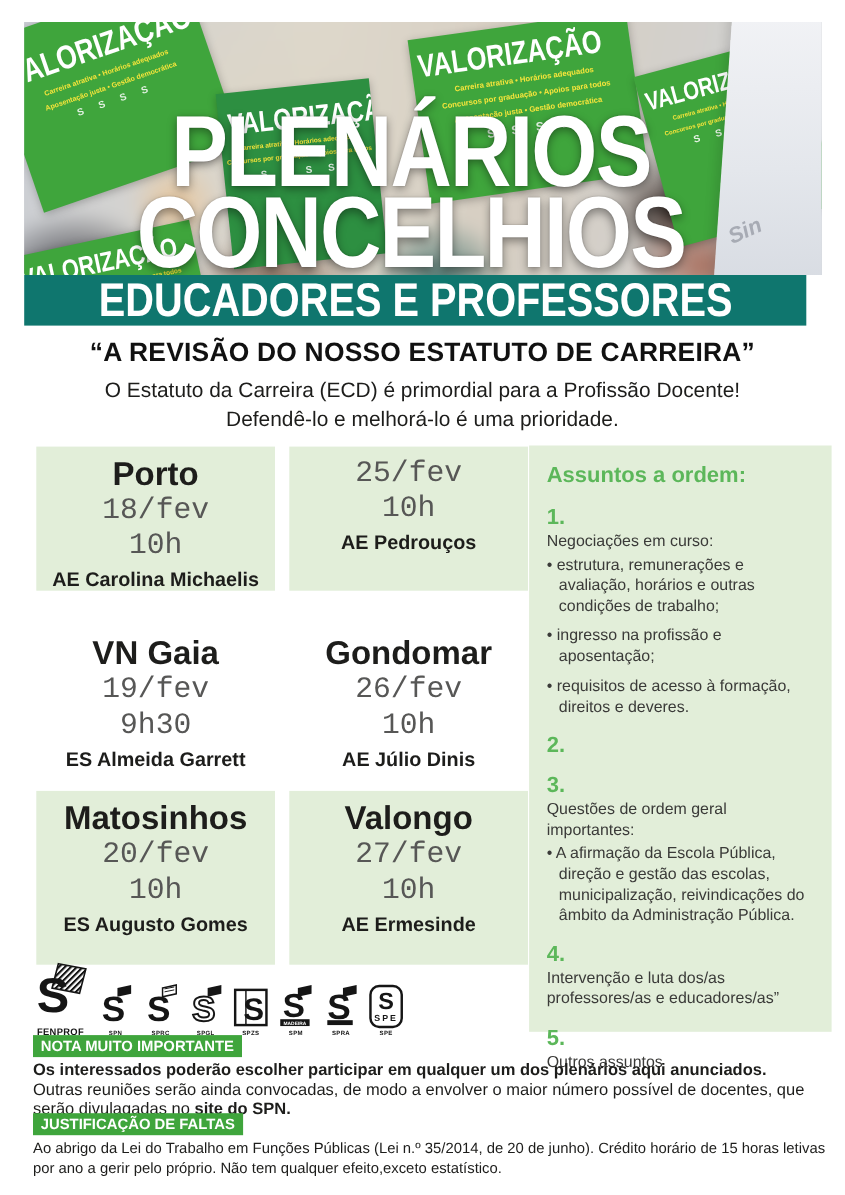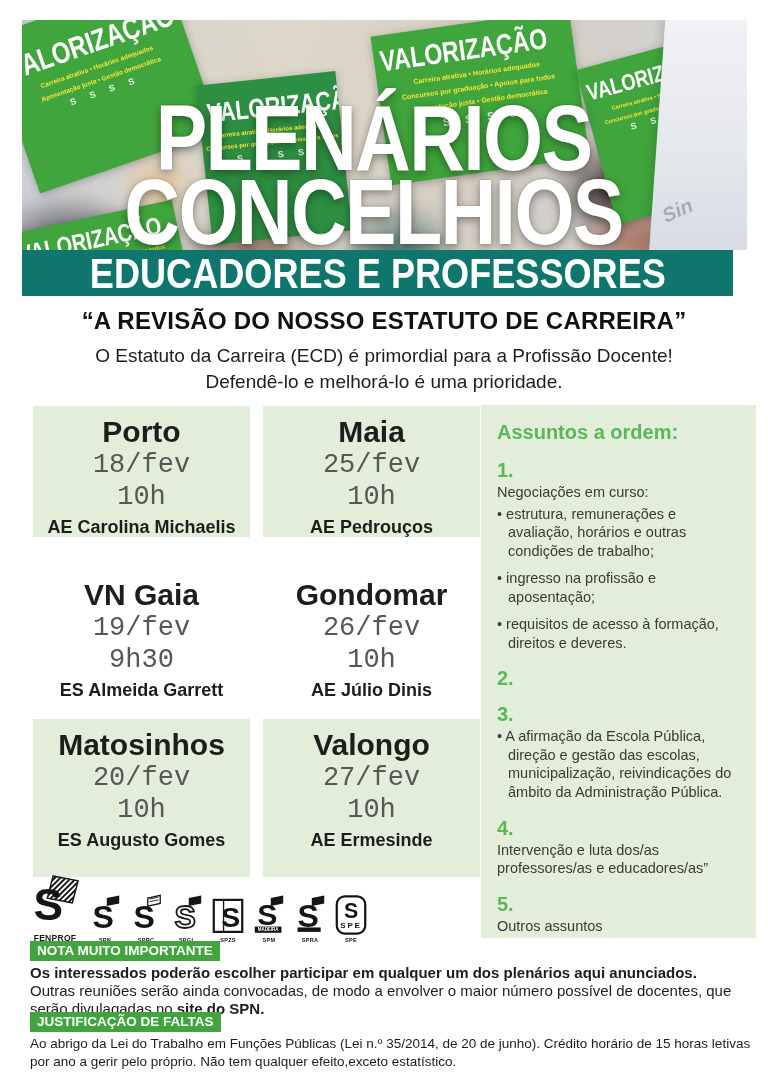--- a/index.html
+++ b/index.html
@@ -154,21 +154,20 @@
   </div>
 
   <div class="srow srow-1">
     <div class="card">
       <div class="city">Porto</div>
       <div class="when">18/fev</div>
       <div class="when">10h</div>
       <div class="venue">AE Carolina Michaelis</div>
     </div>
     <div class="card">
-      <div class="city">Maia</div>
       <div class="when">25/fev</div>
       <div class="when">10h</div>
       <div class="venue">AE Pedrouços</div>
     </div>
   </div>
 
   <div class="srow srow-2">
     <div class="card plain">
       <div class="city">VN Gaia</div>
       <div class="when">19/fev</div>
@@ -210,20 +209,21 @@
         <li>requisitos de acesso à formação, direitos e deveres.</li>
       </ul>
     </div>
 
     <div>
       <div class="agenda-num">2.</div>
     </div>
 
     <div>
       <div class="agenda-num">3.</div>
+      <div class="agenda-text">Questões de ordem geral importantes:</div>
       <ul class="agenda-bullets">
         <li>A afirmação da Escola Pública, direção e gestão das escolas, municipalização, reivindicações do âmbito da Administração Pública.</li>
       </ul>
     </div>
 
     <div>
       <div class="agenda-num">4.</div>
       <div class="agenda-text">Intervenção e luta dos/as professores/as e educadores/as”</div>
     </div>
 

